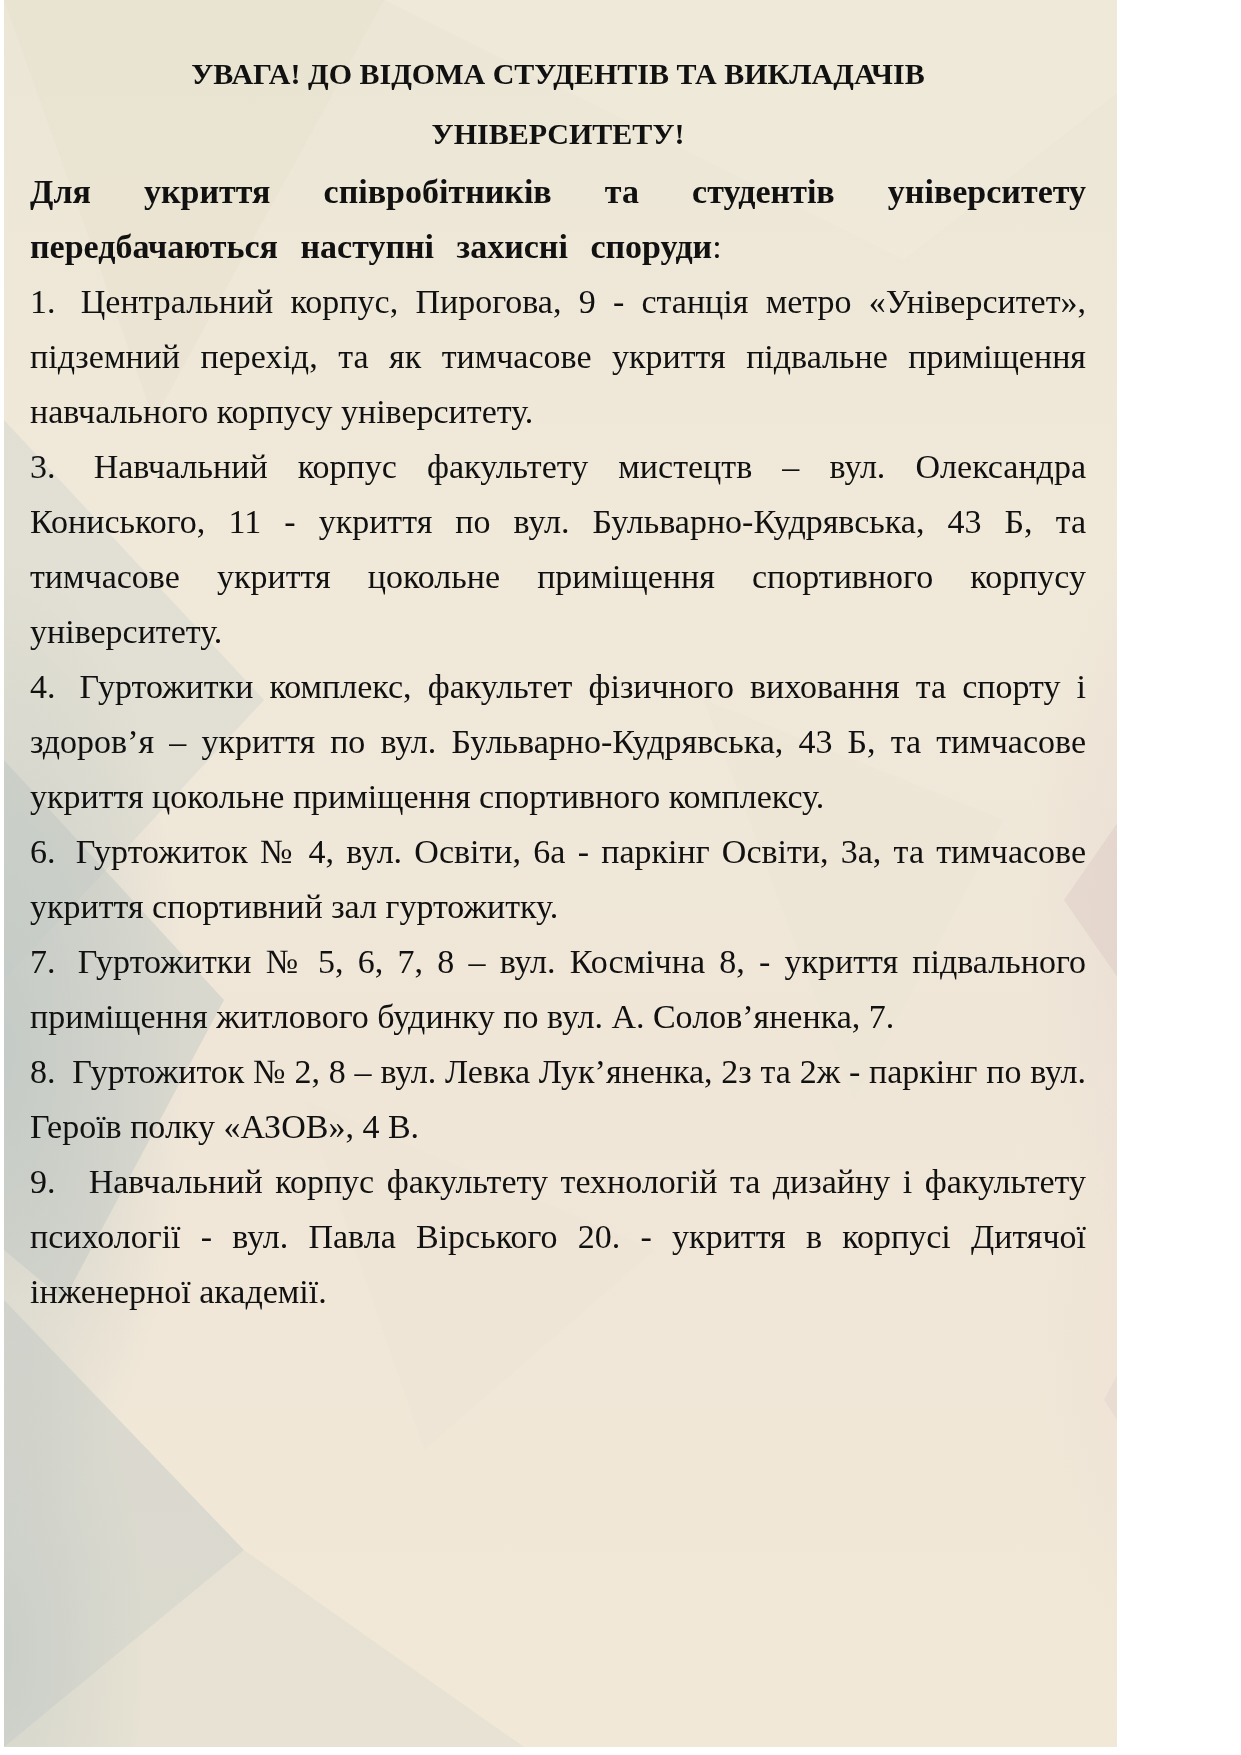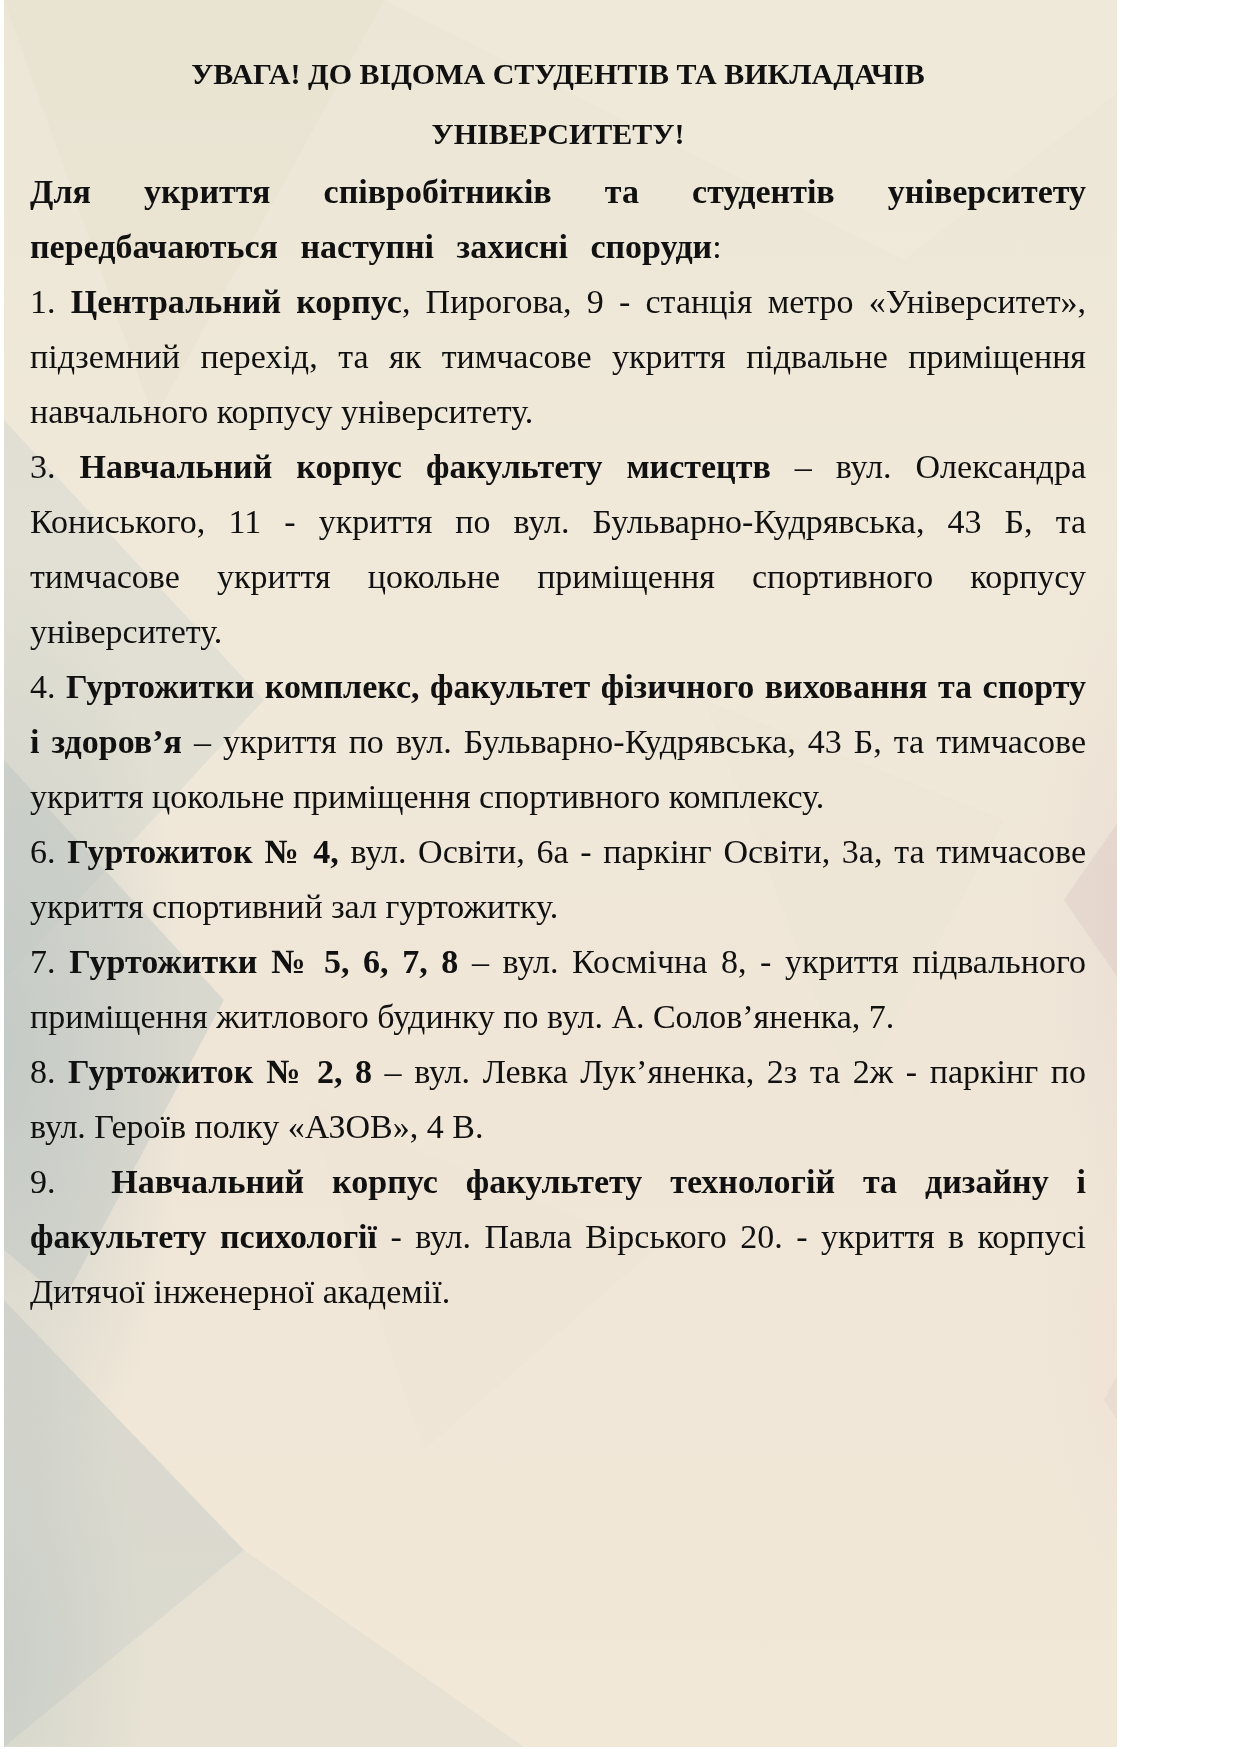--- a/index.html
+++ b/index.html
@@ -54,21 +54,21 @@
       line-height: 55px;
       text-align: justify;
       margin: 0;
     }
     .intro {
       font-weight: bold;
       word-spacing: 14px;
     }
     .intro .colon { font-weight: normal; }
     .item .num { font-weight: normal; }
-    .item .bold { font-weight: bold; }
+    .item .bold { font-weight: normal; margin-left: 8px; }
   </style>
 </head>
 <body>
 
 <div class="page">
 
   <svg class="poly" width="1233" height="1747" viewBox="0 0 1233 1747" style="left:0;top:0;">
     <polygon points="0,0 380,0 150,420" fill="#e6e0cf" opacity="0.45"></polygon>
     <polygon points="380,0 1233,0 900,260" fill="#f2ecdd" opacity="0.5"></polygon>
     <polygon points="0,420 260,700 0,980" fill="#c8cfc8" opacity="0.35"></polygon>

